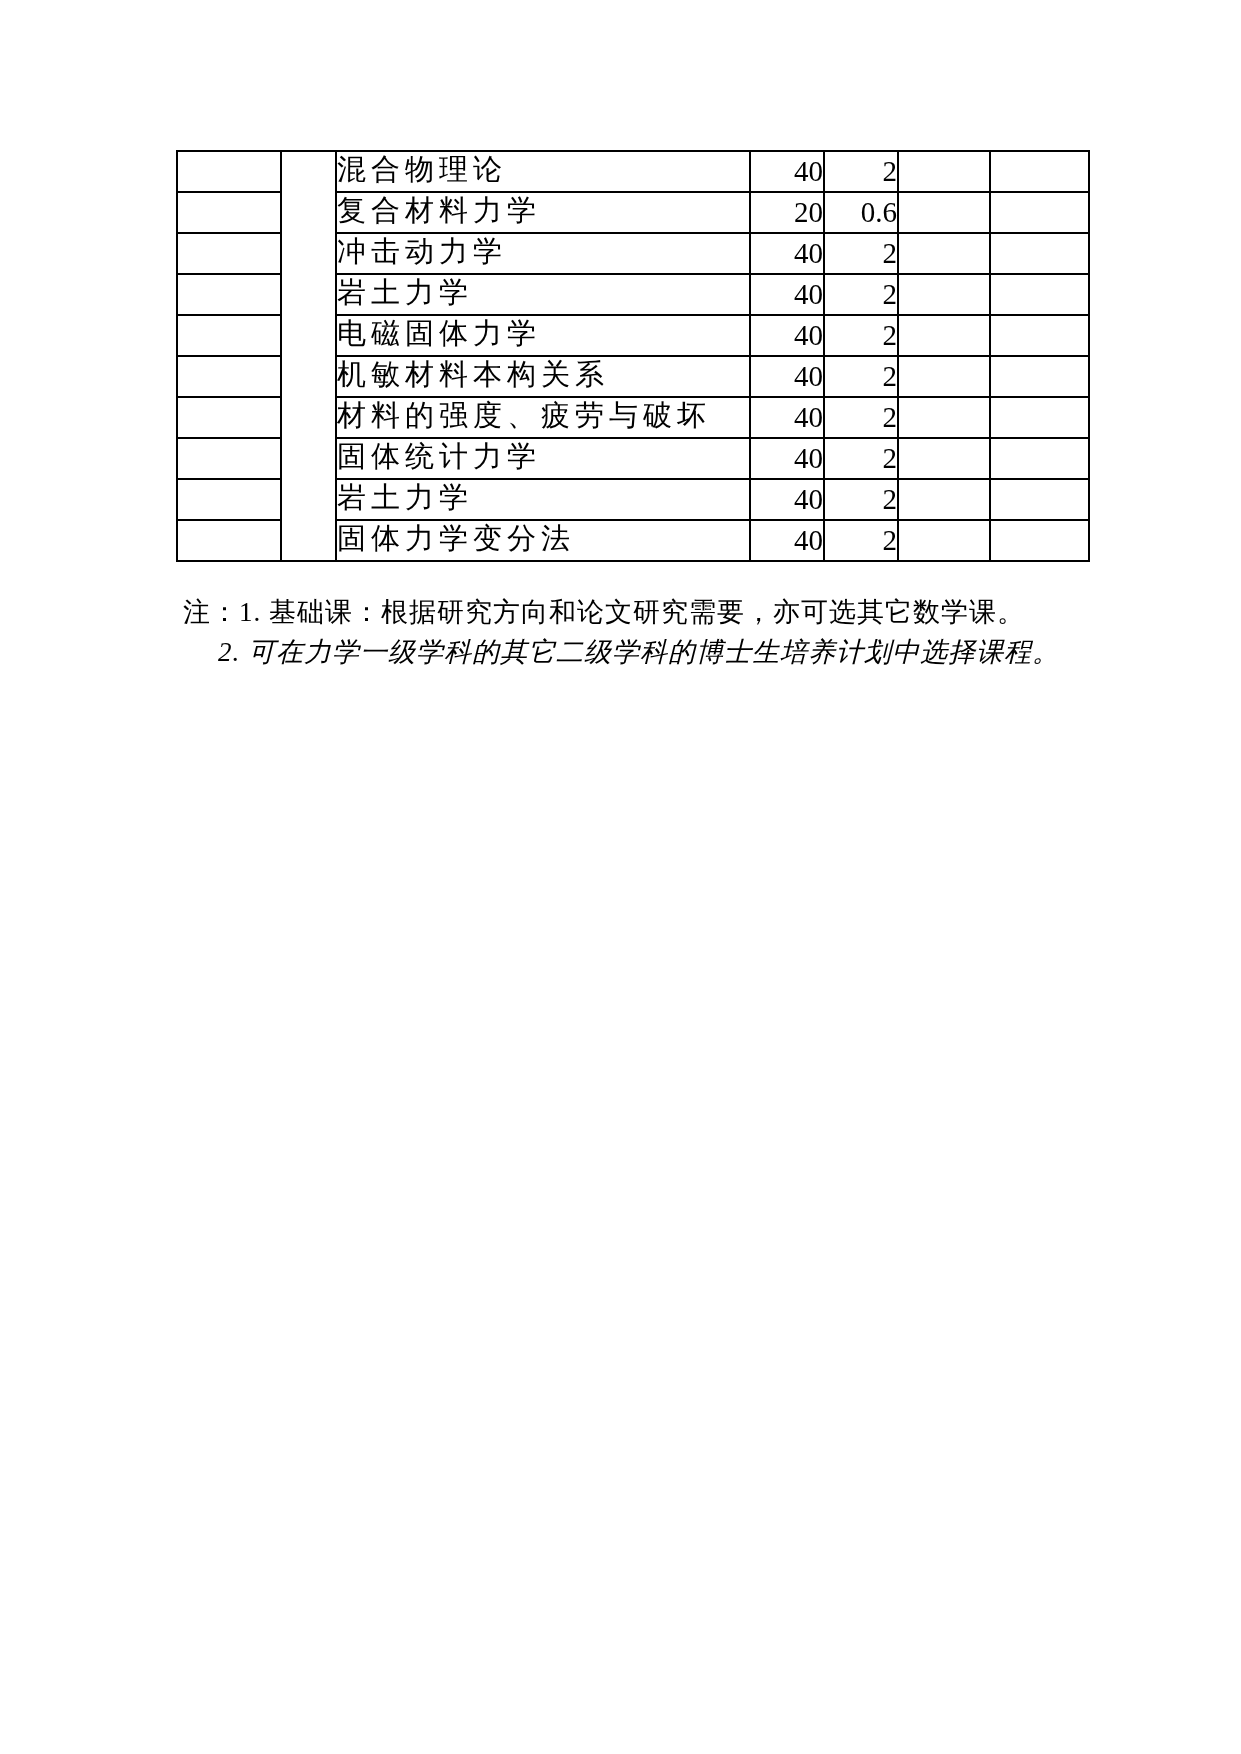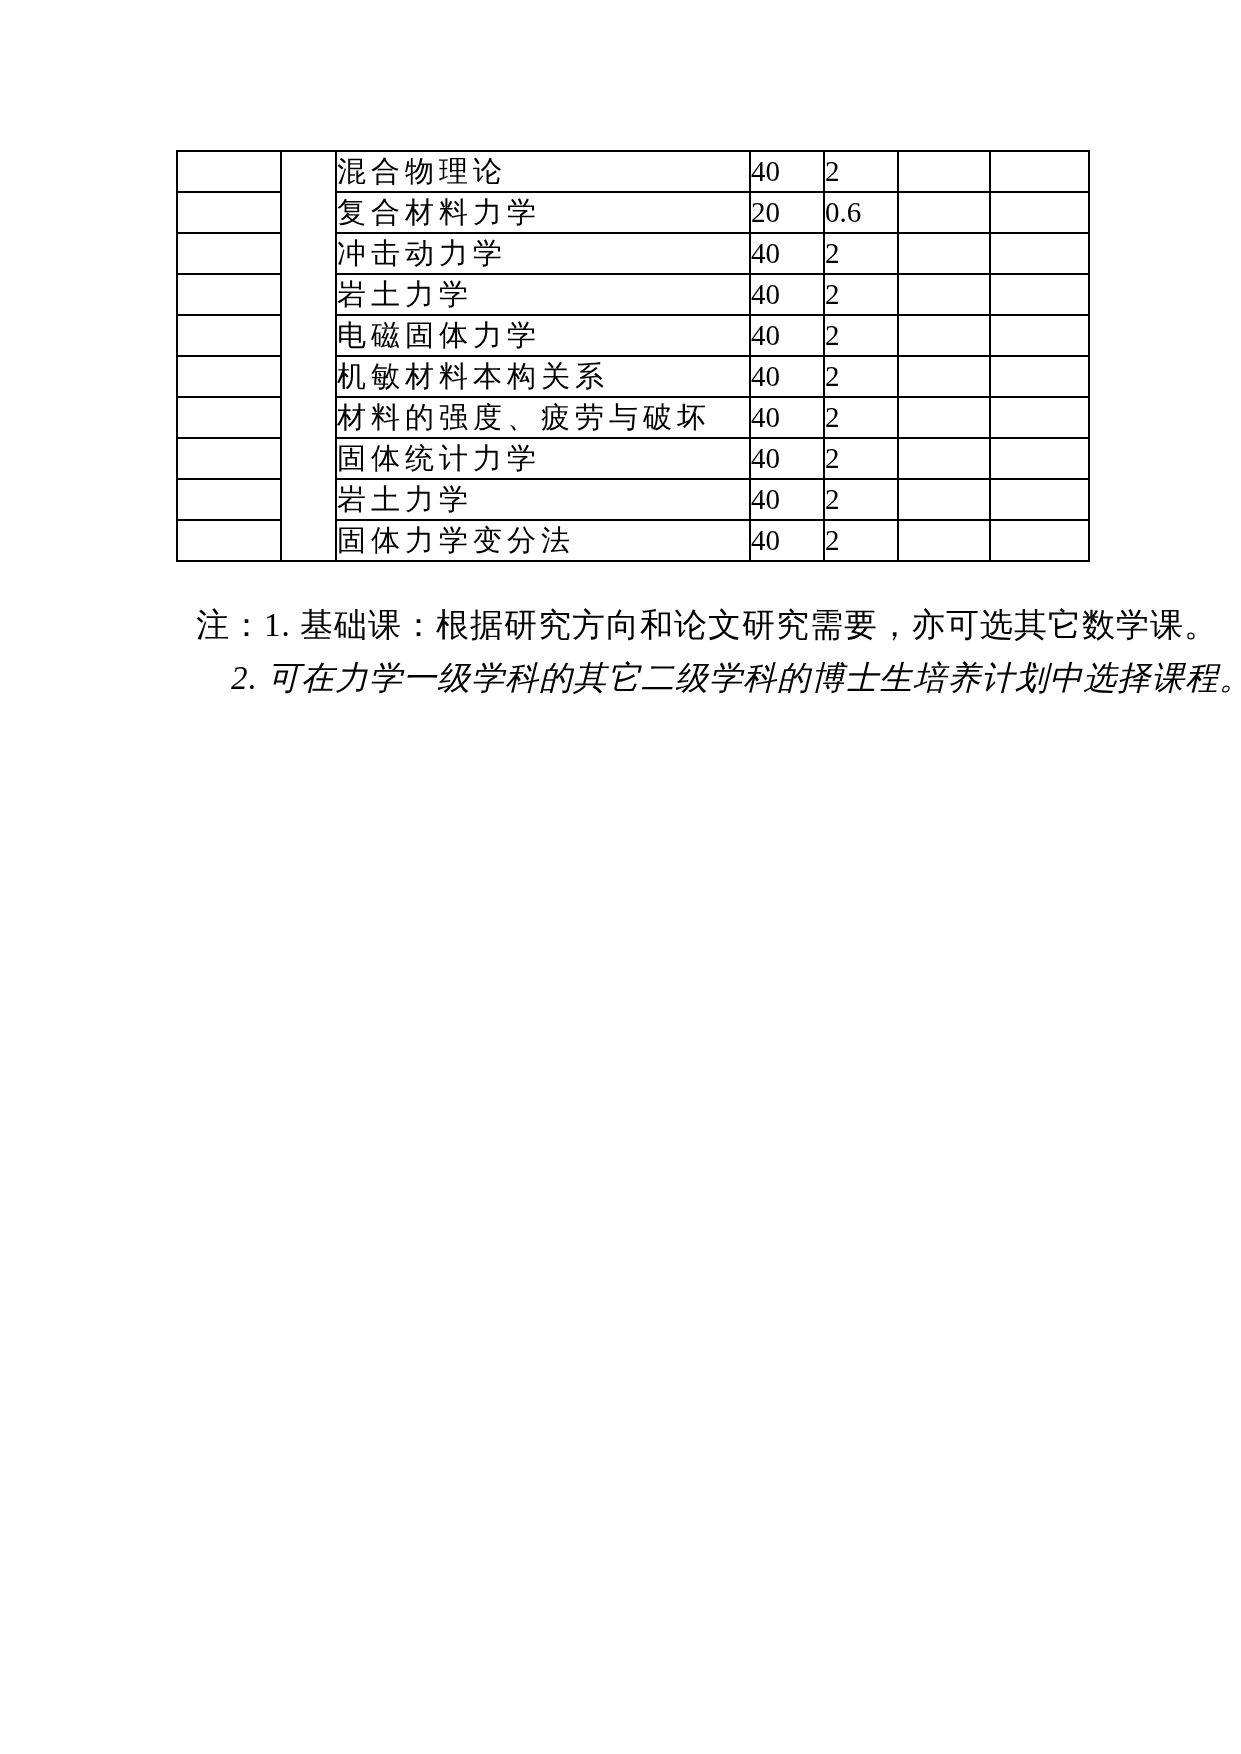--- a/index.html
+++ b/index.html
@@ -32,34 +32,35 @@
     font-size: 29px;
     line-height: 1;
     overflow: hidden;
     white-space: nowrap;
   }
   table.course-table tr { height: 41px; }
   td.course-cell {
     text-align: left;
     padding-left: 10px;
     letter-spacing: 5px;
+    font-family: Liberation Mono, monospace;
   }
   td.num-cell {
-    text-align: left;
+    text-align: right;
     letter-spacing: 0;
   }
   .notes {
     position: absolute;
     left: 183px;
     top: 592px;
     width: 920px;
   }
   .note-line {
-    margin: 13px;
-    font-size: 33px;
+    margin: 0;
+    font-size: 27px;
     line-height: 40px;
     letter-spacing: 1px;
     white-space: nowrap;
   }
   .note-indent { padding-left: 35px; font-style: italic; }
 </style>
 </head>
 <body>
 
 <div class="page">

